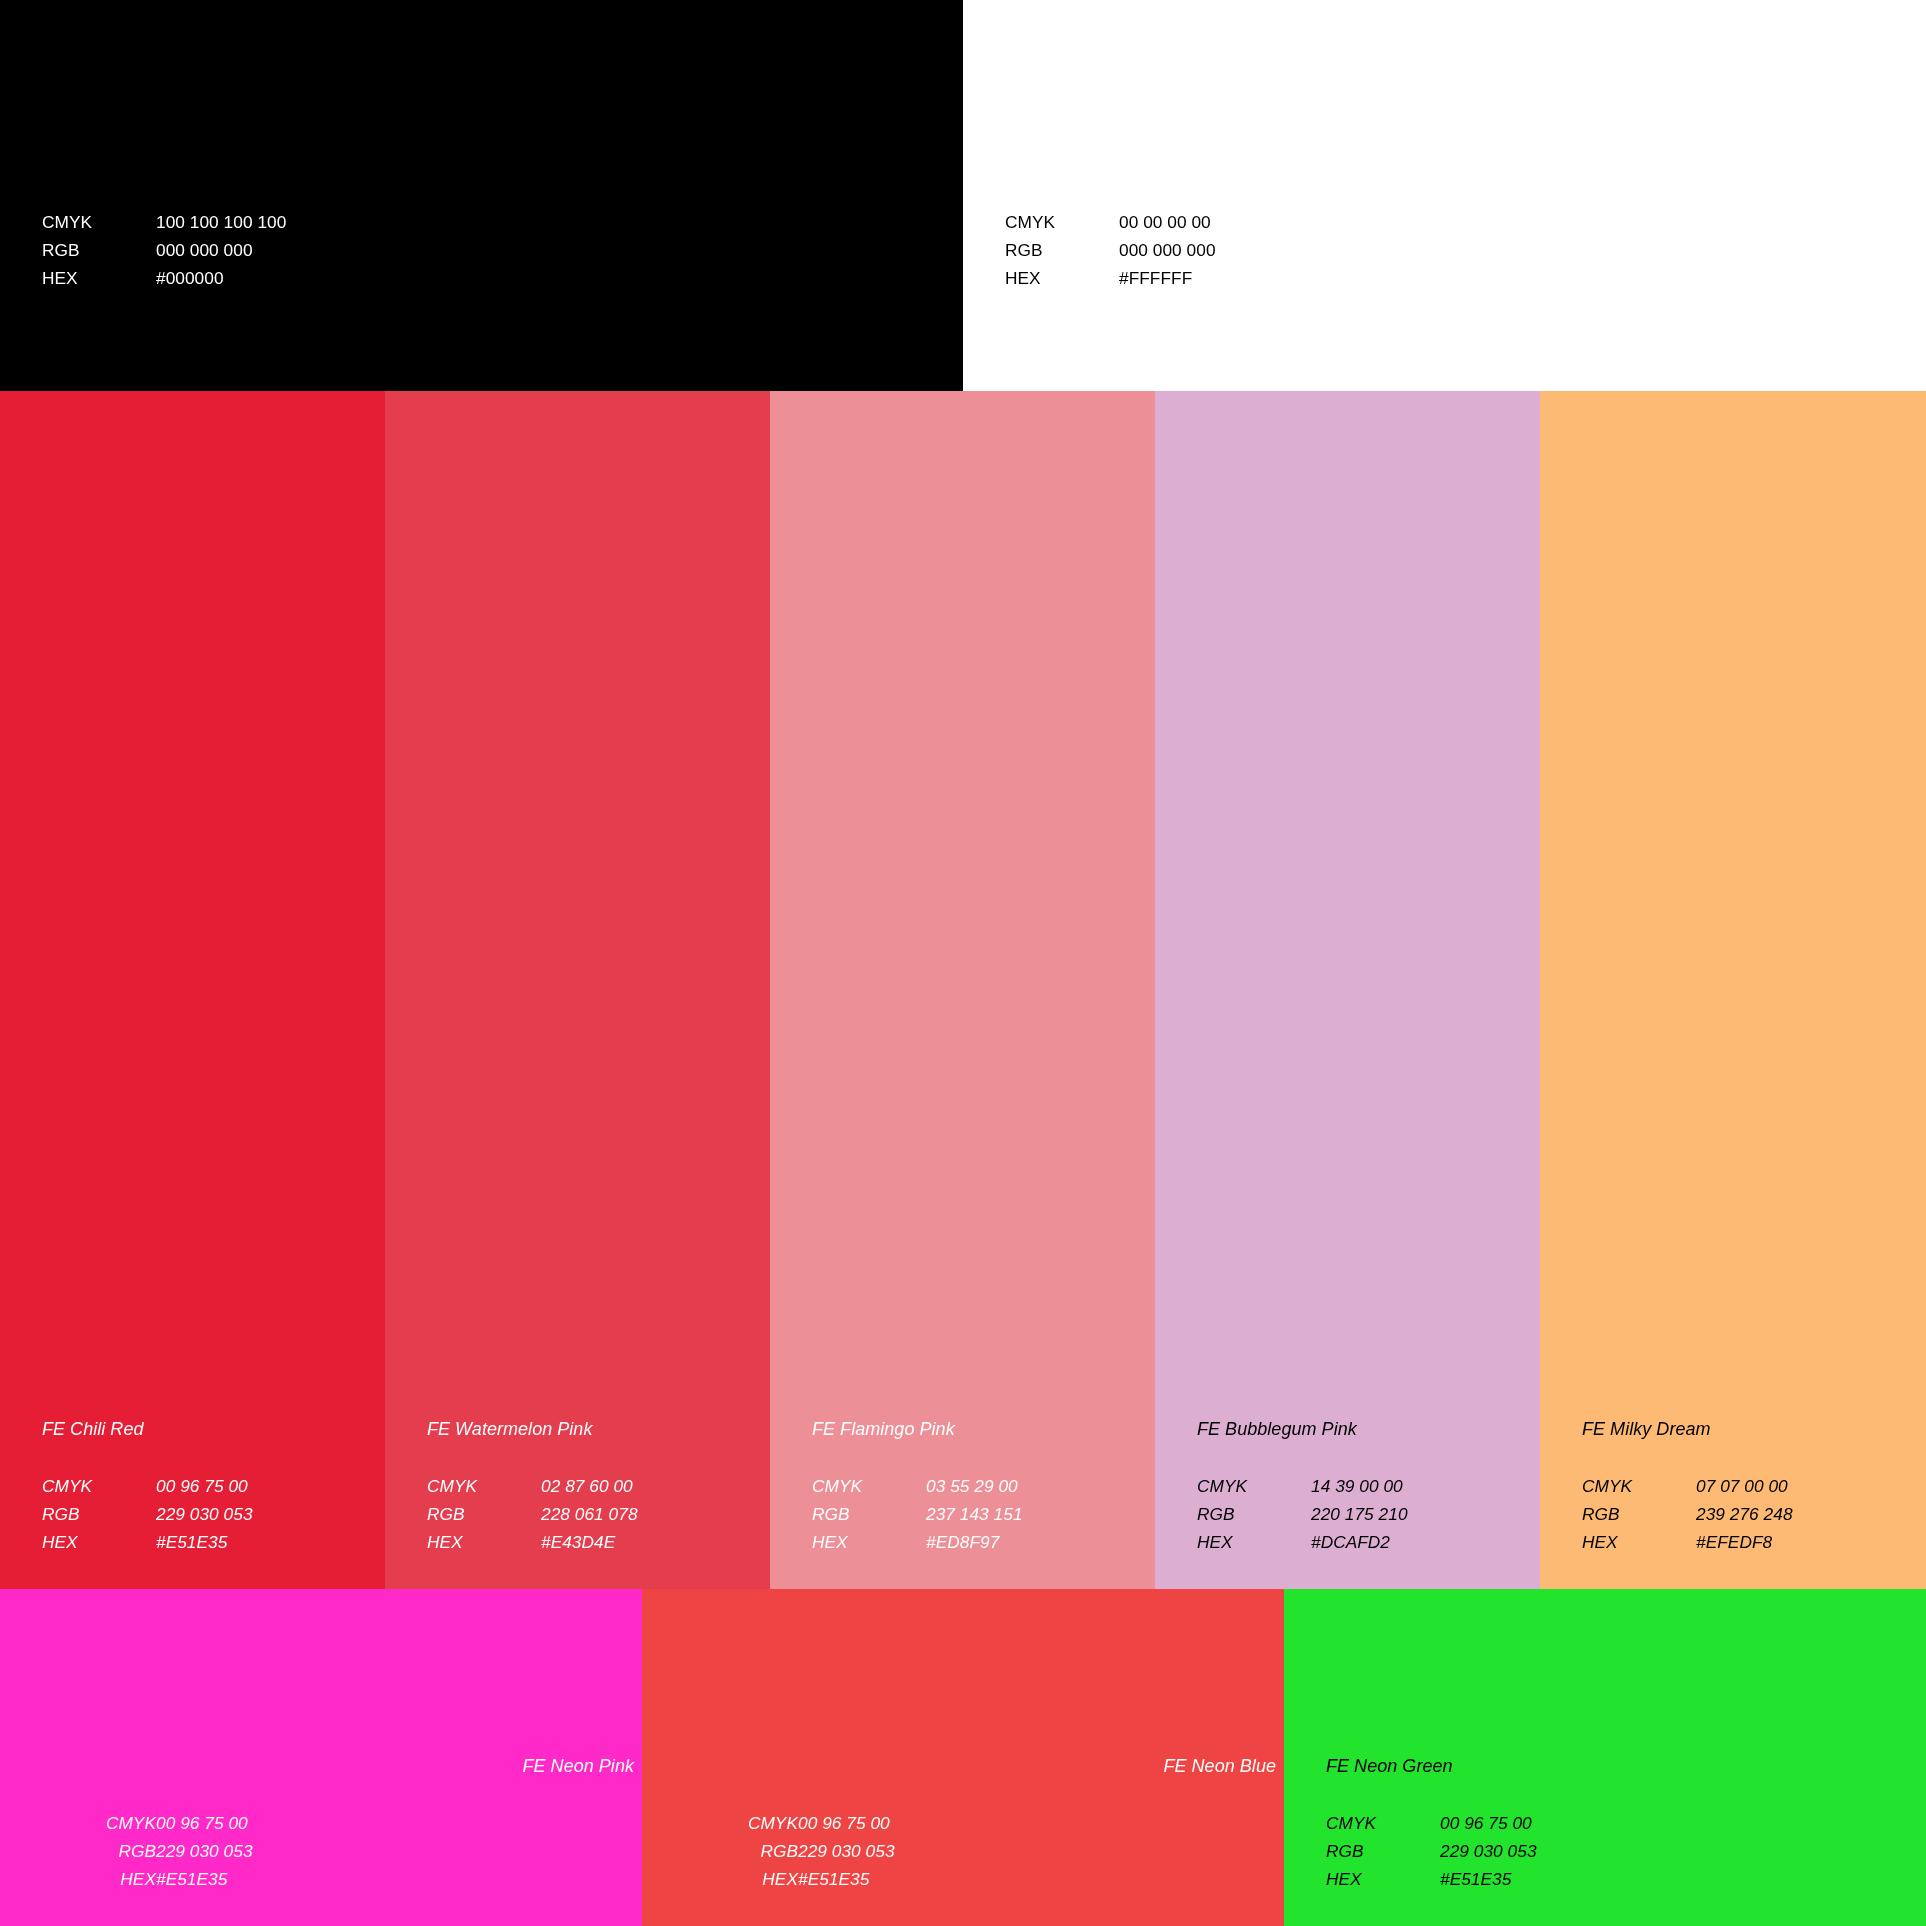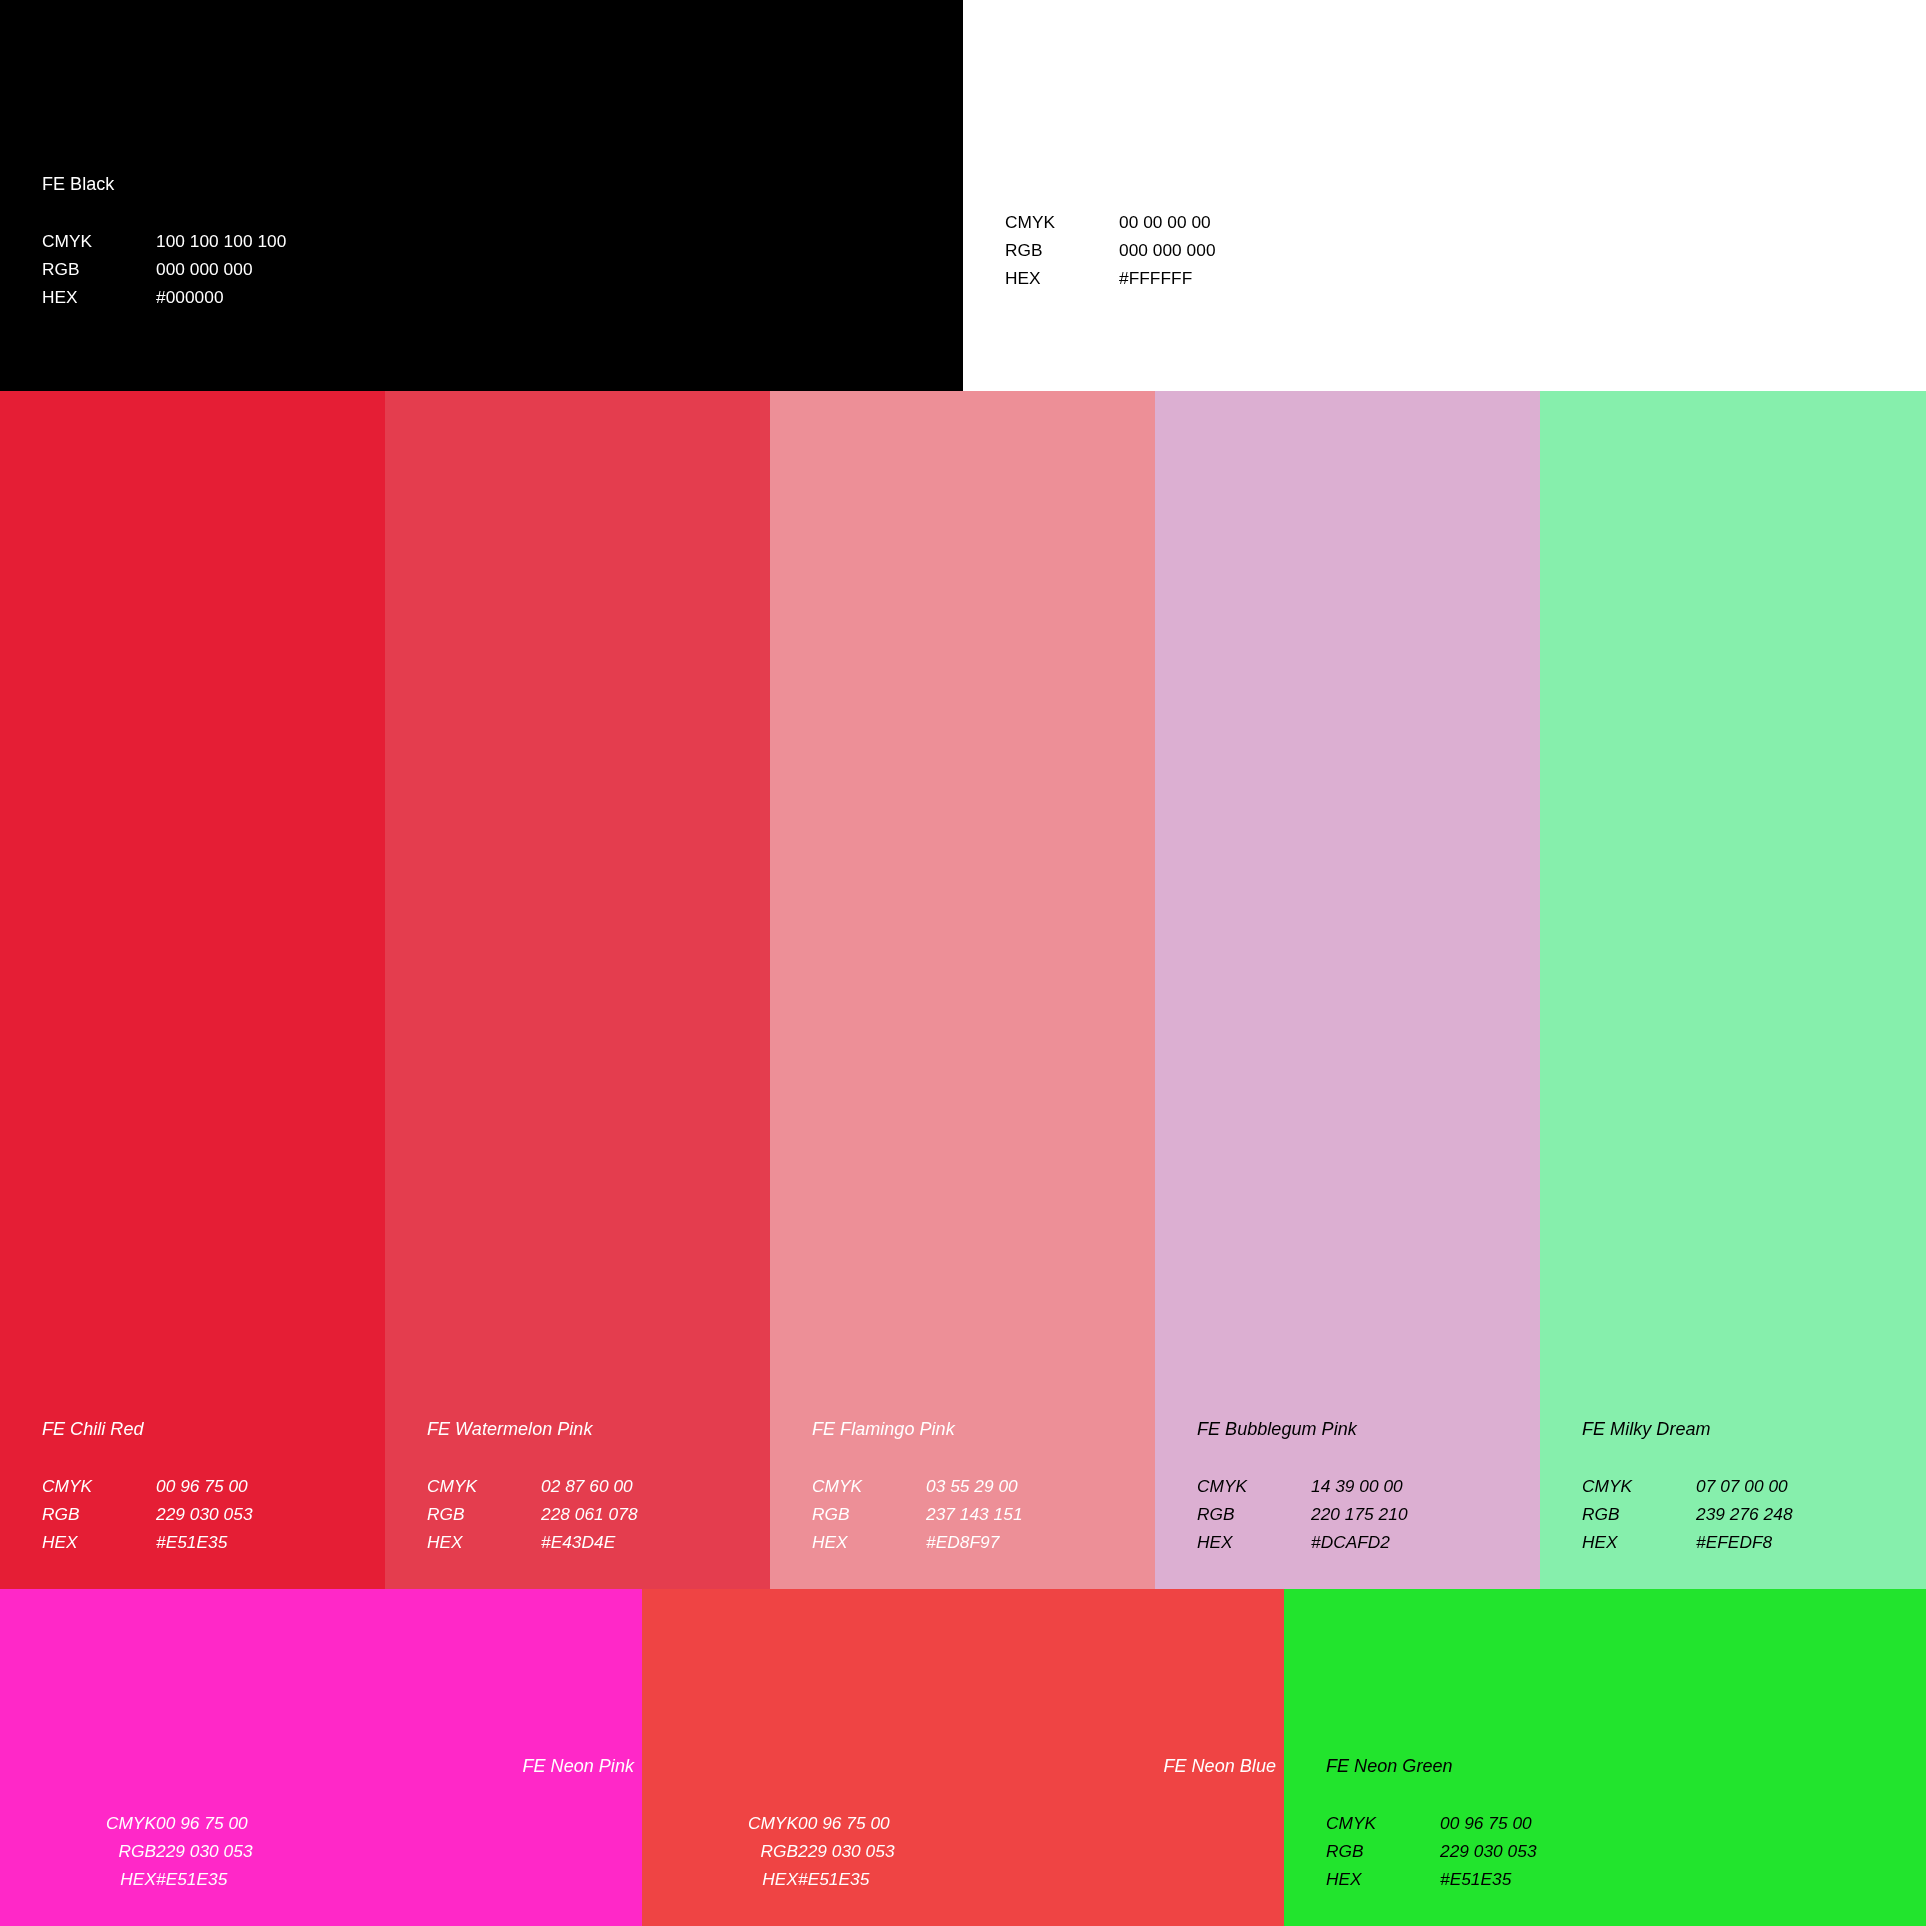--- a/index.html
+++ b/index.html
@@ -75,21 +75,20 @@
 </style>
 </head>
 <body>
 
 <div id="sheet">
 
   <div class="row" id="row-top">
 
     <div class="swatch anchor-top w-2500" id="sw-black" style="background-color: rgb(0, 0, 0);">
       <div class="swatch-inner on-dark" style="color: rgb(255, 255, 255);">
-        <div class="swatch-name">FE Black</div>
         <div class="specs">
           <div class="spec-row">
             <span class="spec-key">CMYK</span>
             <span class="spec-val">100 100 100 100</span>
           </div>
           <div class="spec-row">
             <span class="spec-key">RGB</span>
             <span class="spec-val">000 000 000</span>
           </div>
           <div class="spec-row">
@@ -196,21 +195,21 @@
             <span class="spec-val">220 175 210</span>
           </div>
           <div class="spec-row">
             <span class="spec-key">HEX</span>
             <span class="spec-val">#DCAFD2</span>
           </div>
         </div>
       </div>
     </div>
 
-    <div class="swatch anchor-bottom w-1001" id="sw-milky-dream" style="background-color: #86efac; padding-left: 8px;">
+    <div class="swatch anchor-bottom w-1001" id="sw-milky-dream" style="background-color: #fdba74; padding-left: 8px;">
       <div class="swatch-inner on-light" style="color: rgb(0, 0, 0);">
         <div class="swatch-name">FE Milky Dream</div>
         <div class="specs">
           <div class="spec-row">
             <span class="spec-key">CMYK</span>
             <span class="spec-val">07 07 00 00</span>
           </div>
           <div class="spec-row">
             <span class="spec-key">RGB</span>
             <span class="spec-val">239 276 248</span>

